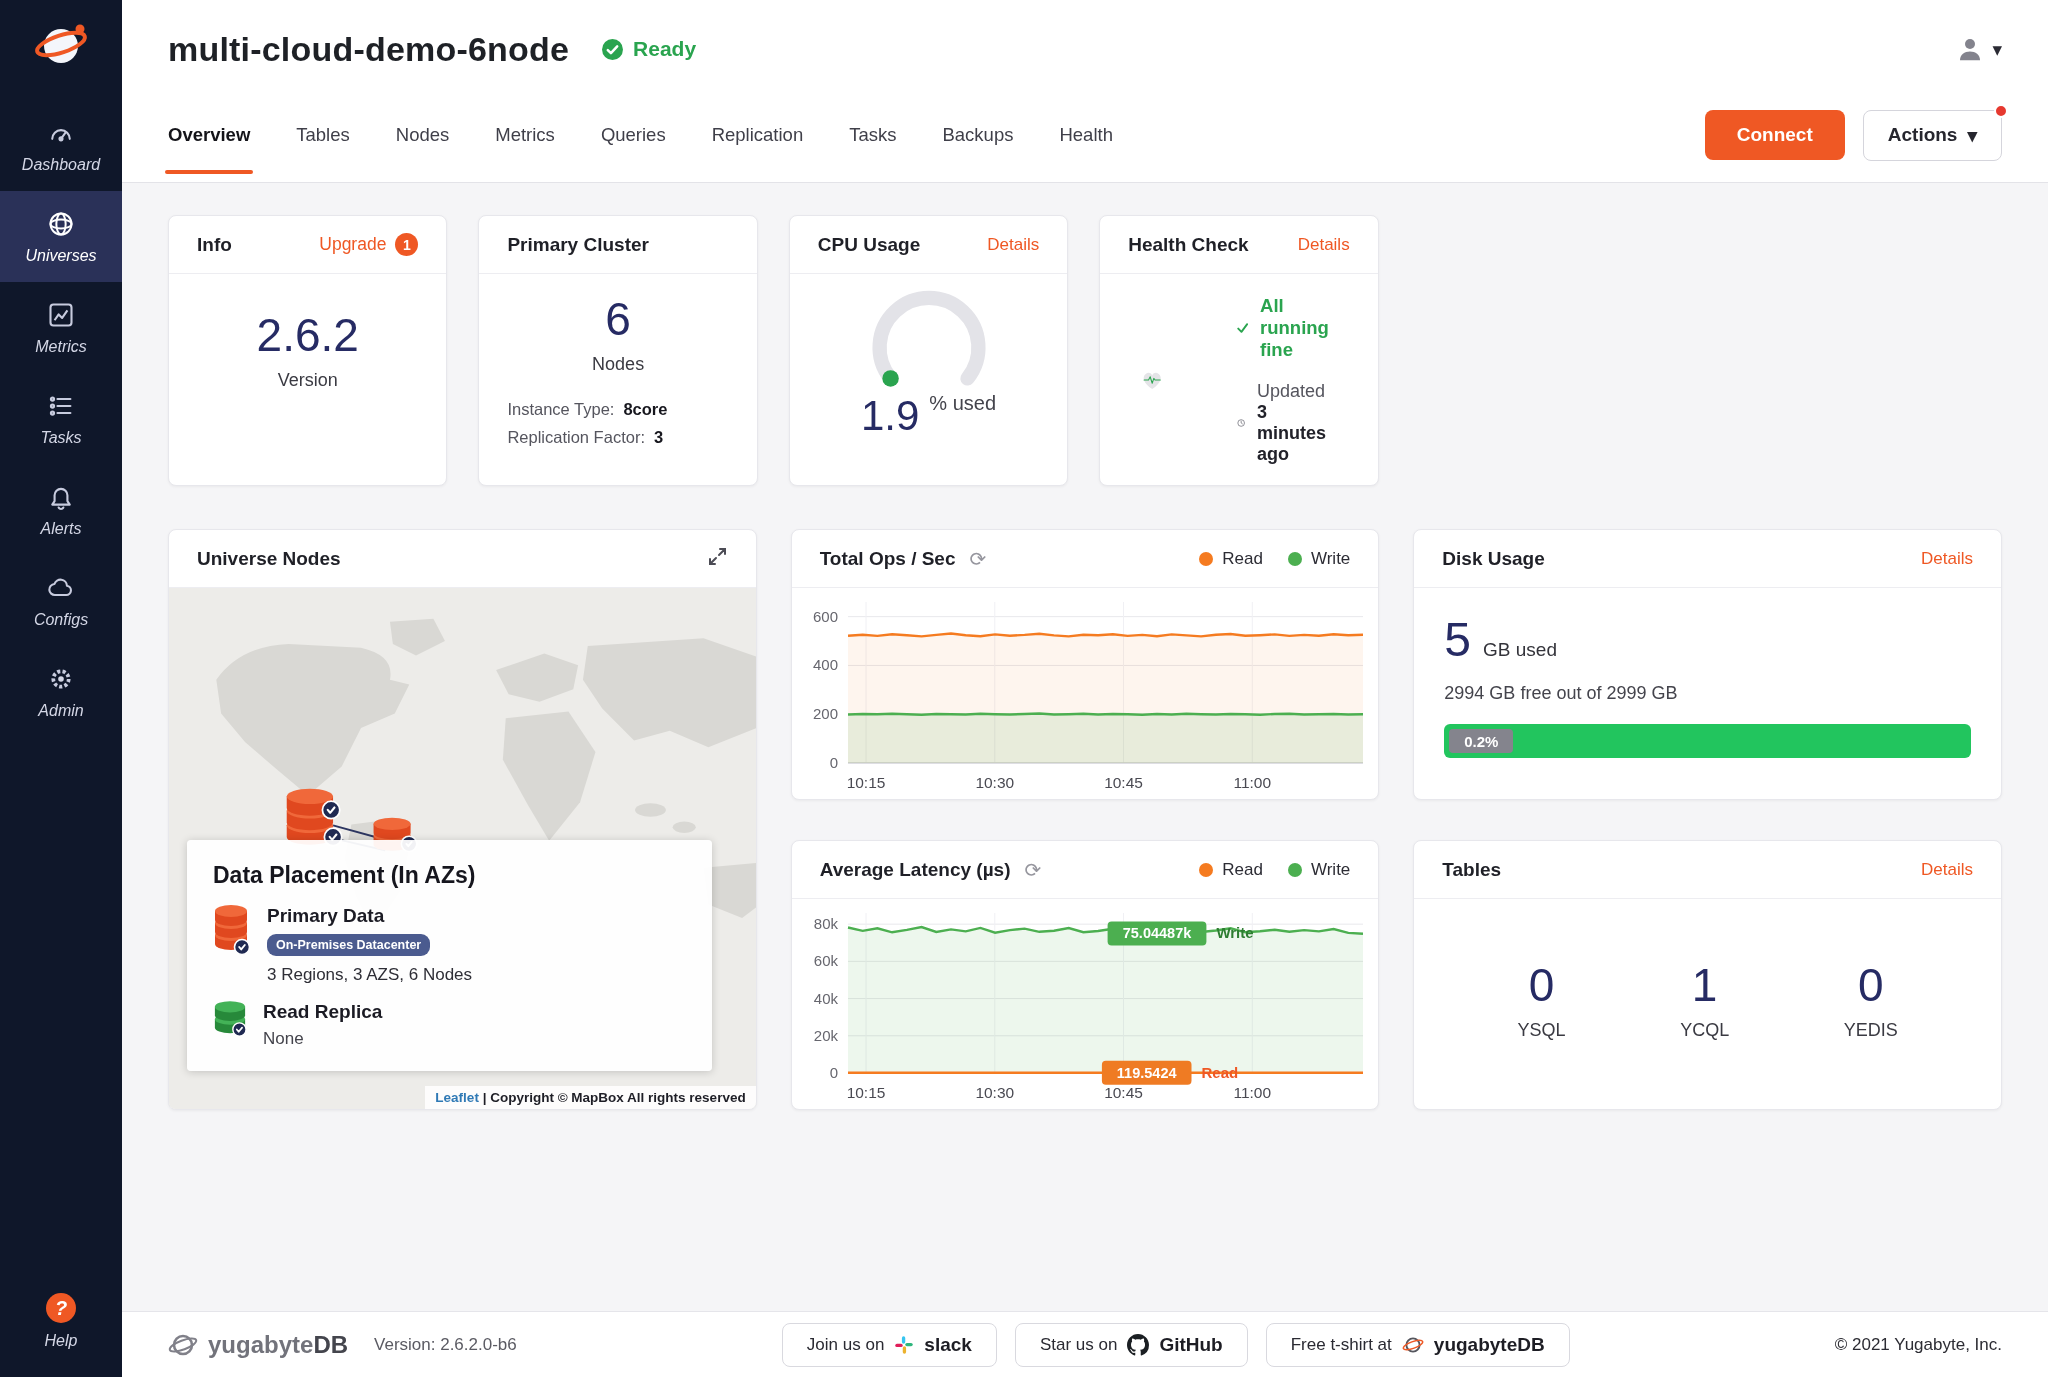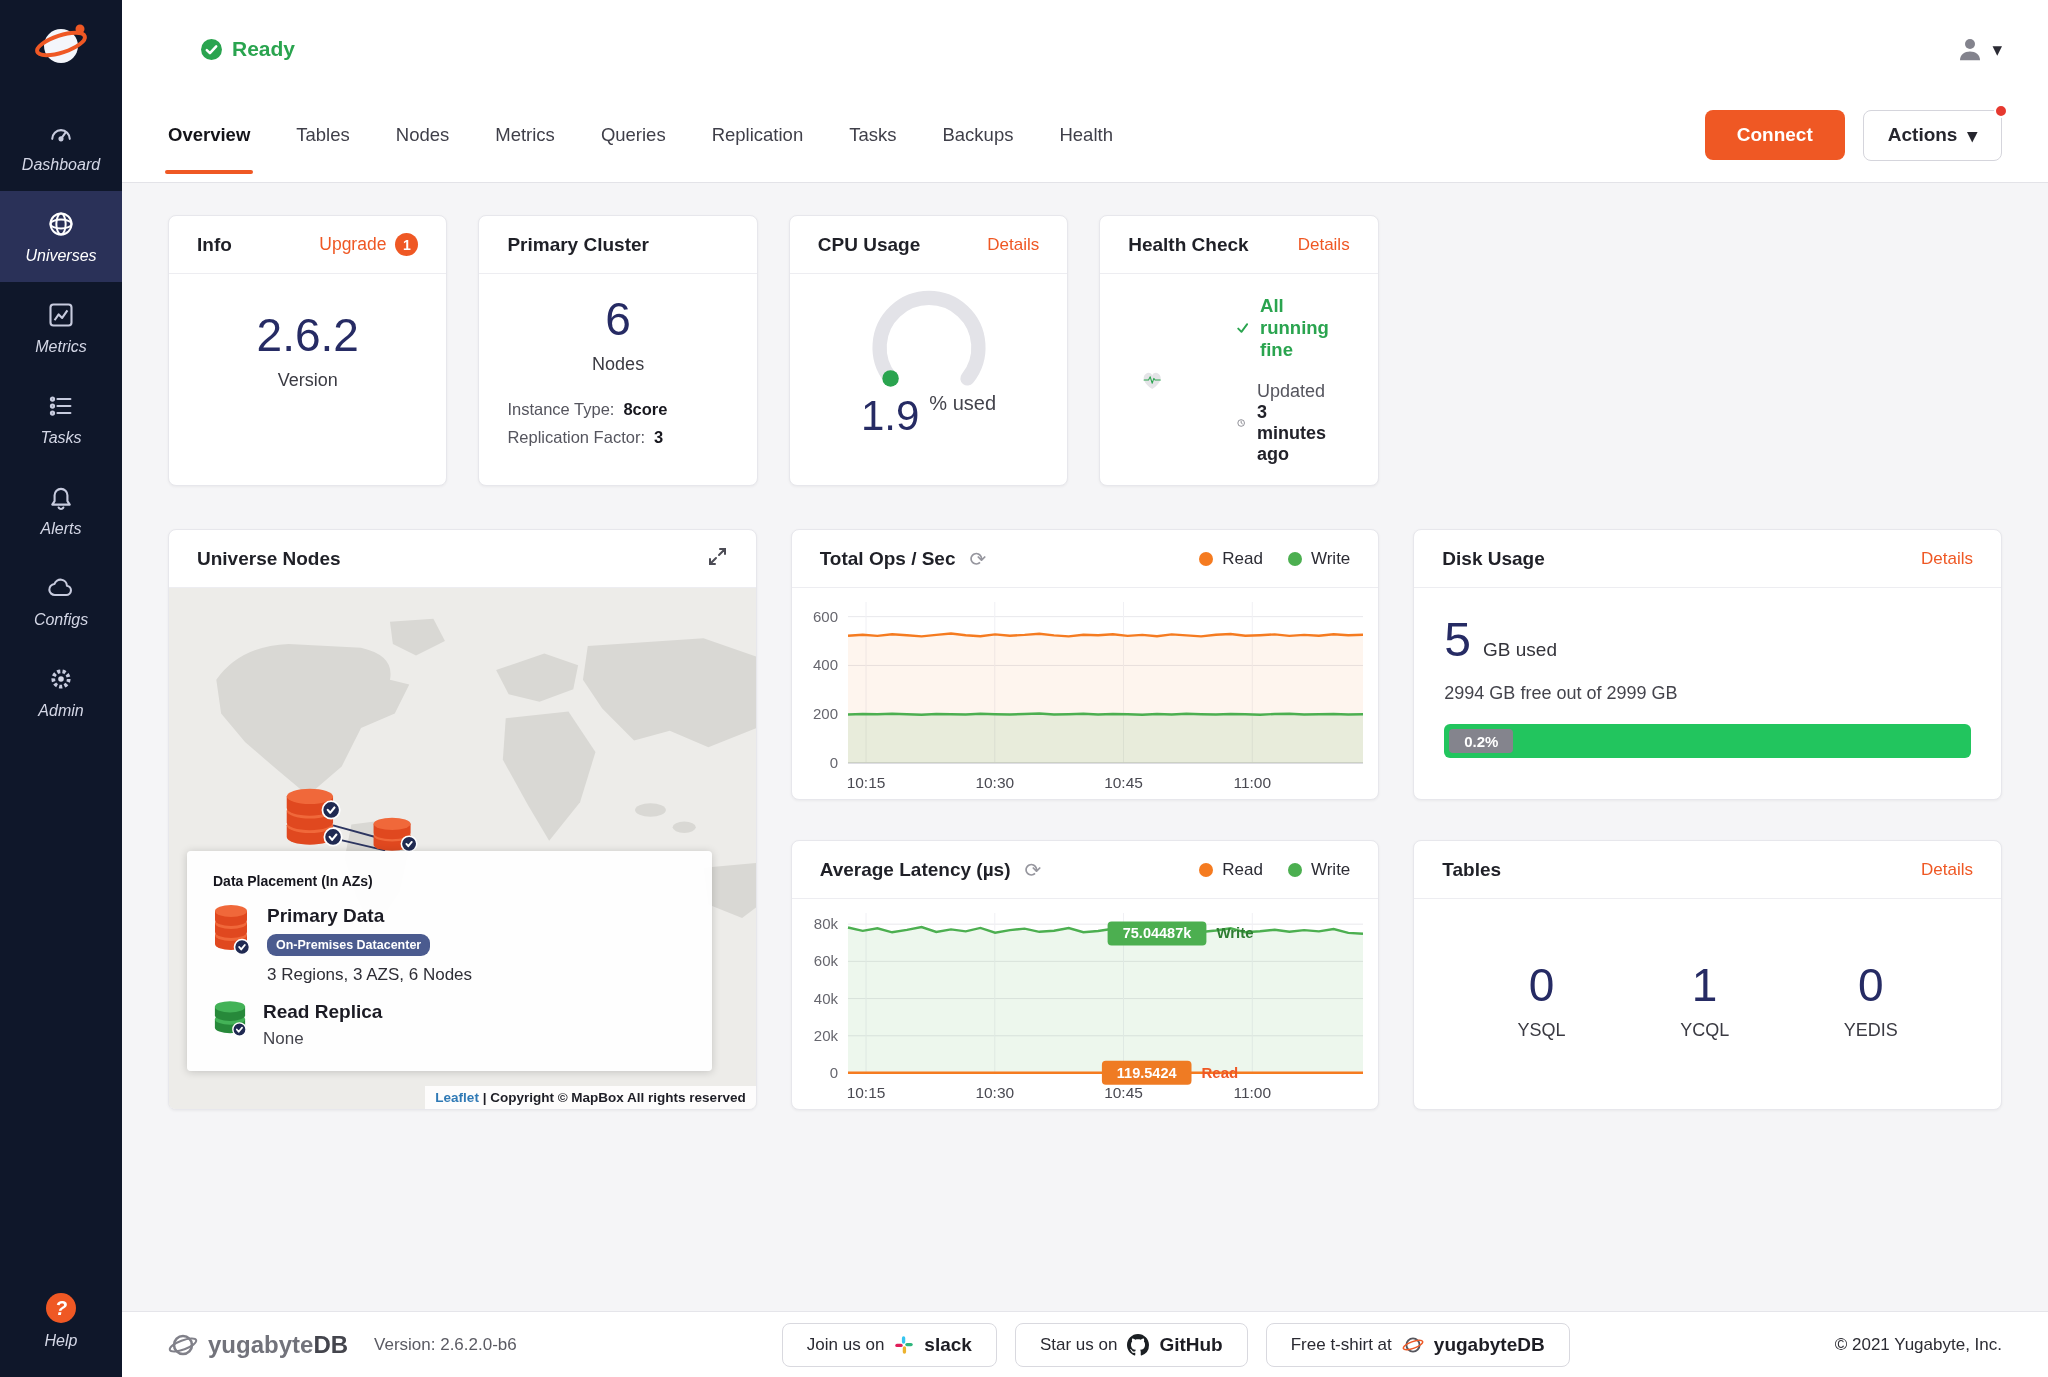--- a/index.html
+++ b/index.html
@@ -125,21 +125,21 @@
 
   
   .map-card { height: 581px; }
   .map-body { background: #edece9; cursor: grab; }
   .map-body svg.world { position: absolute; inset: 0; width: 100%; height: 100%; }
   .placement {
     position: absolute; left: 18px; right: 44px; bottom: 38px; z-index: 2;
     background: rgba(255,255,255,.94); border-radius: 4px; padding: 22px 26px;
     box-shadow: 0 1px 8px rgba(0,0,0,.18);
   }
-  .placement h3 { font-size: 14px; font-weight: 700; color: #16161e; }
+  .placement h3 { font-size: 23px; font-weight: 700; color: #16161e; }
   .pl-row { display: flex; margin-top: 16px; }
   .pl-txt { margin-left: 16px; }
   .pl-name { font-size: 19px; font-weight: 700; color: #1b1b24; }
   .pl-badge {
     display: inline-block; background: #4b5b8f; color: #fff; font-size: 12.5px;
     font-weight: 700; padding: 4px 9px; border-radius: 9px; margin-top: 7px;
   }
   .pl-desc { font-size: 17px; color: #2e2e36; margin-top: 9px; }
   .pl-none { font-size: 17px; color: #44444c; margin-top: 6px; }
   .attribution {
@@ -270,20 +270,21 @@
     <div class="side-item side-help">
       <span class="help-circle">?</span>
       <span class="slabel">Help</span>
     </div>
   </aside>
 
   <div class="main-col">
 
     <header class="topbar">
       <div class="title-row">
+        <h1 class="uni-title">multi-cloud-demo-6node</h1>
         <span class="ready">
           <svg width="23" height="23" viewBox="0 0 22 22">
               <circle cx="11" cy="11" r="10" fill="#2aa44f"></circle>
               <path d="M6.5 11.5l3 3 6-6.5" stroke="#fff" stroke-width="2.4" fill="none" stroke-linecap="round" stroke-linejoin="round"></path>
             </svg>
           <span>Ready</span>
         </span>
         <div class="user-box">
           <svg width="30" height="30" viewBox="0 0 24 24" fill="#83838d">
               <circle cx="12" cy="8" r="4"></circle>

